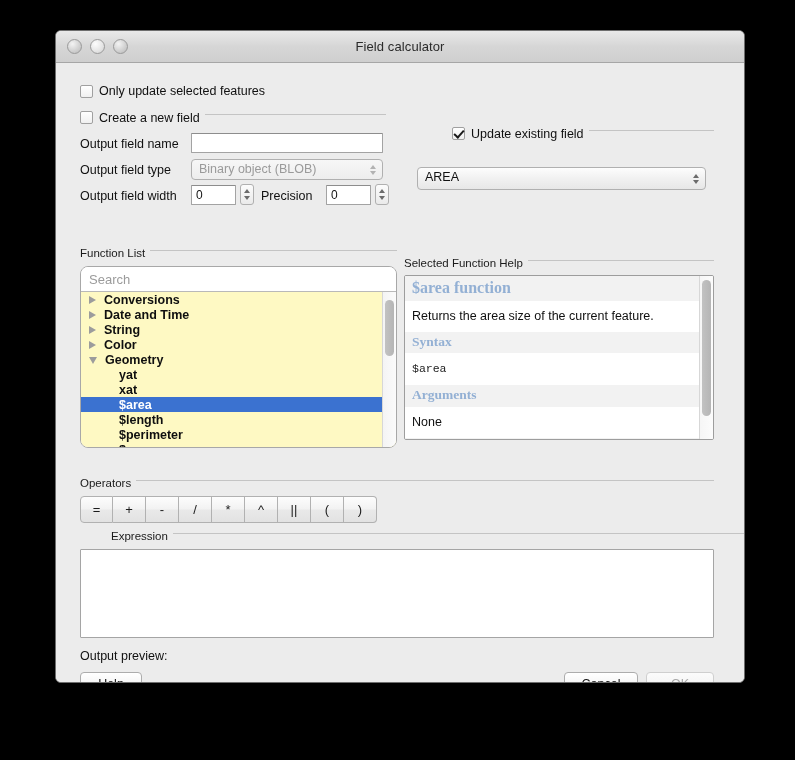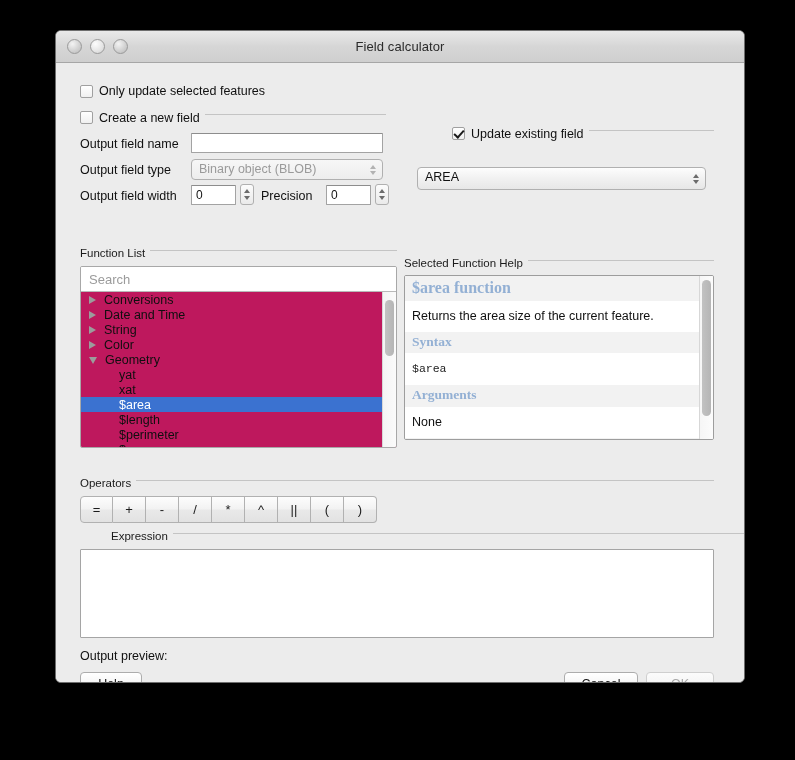--- a/index.html
+++ b/index.html
@@ -164,40 +164,40 @@
     z-index: 1;
   }
   .group-head { position: relative; height: 15px; }
 
   
   .fnbox {
     border: 1px solid #a8a8a8;
     background: #ffffff;
     box-sizing: border-box;
     overflow: hidden;
-    border-radius: 2px;
+    border-radius: 8px;
   }
   .search-wrap {
     height: 24px;
     border-bottom: 1px solid #b9b9b9;
     background: #ffffff;
     display: flex; align-items: center;
     padding: 0 6px;
   }
   .search-wrap input {
     border: none; outline: none;
     width: 100%;
     font-size: 13px;
     font-family: "Liberation Sans", sans-serif;
     color: #111;
     background: transparent;
   }
   .search-wrap input::placeholder { color: #9b9b9b; }
 
-  .tree { position: relative; height: 155px; overflow: hidden; background:#be185d; }
+  .tree { position: relative; height: 155px; overflow: hidden; background:#fef9c3;font-weight:bold; }
   .tree-row {
     height: 15px;
     display: flex;
     align-items: center;
     font-size: 12.5px;
     color: #0f0f0f;
     padding-left: 8px;
   }
   .tree-row.child { padding-left: 38px; }
   .tree-row.selected { background: #3b72d0; color: #ffffff; }

